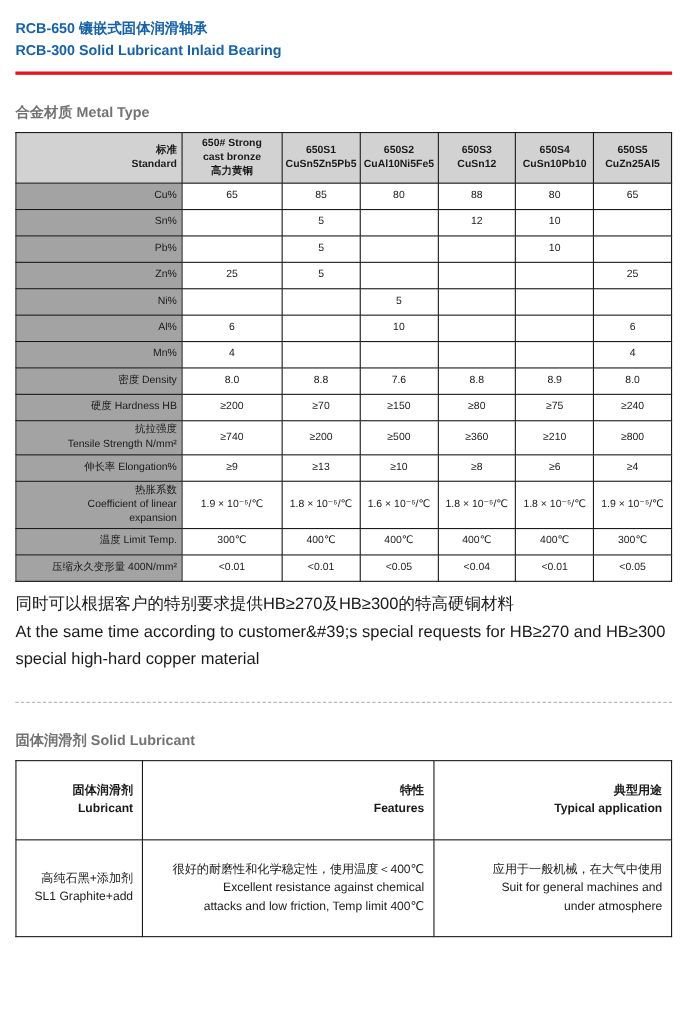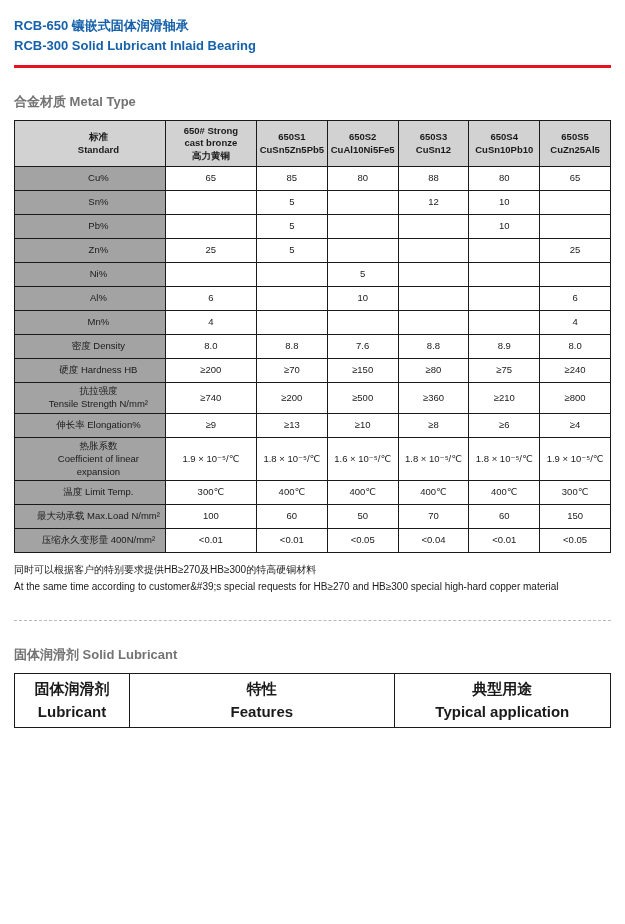--- a/index.html
+++ b/index.html
@@ -24,32 +24,32 @@
   h2 { font-size:13px; font-weight:bold; color:#737373; margin:25px 0 9px 0; }
 
   table { width:100%; border-collapse:collapse; table-layout:fixed; }
   th, td { border:1px solid #1a1a1a; white-space:pre-line; }
 
   
   .metal th, .metal td {
     font-size:9.5px; line-height:1.35; text-align:center; vertical-align:middle; padding:2px 1px;
   }
   .metal thead th { background:#d2d2d2; height:46px; font-weight:bold; }
-  .metal th.lbl, .metal td.lbl { text-align:center; padding-left:21px; padding-right:4px; }
+  .metal th.lbl, .metal td.lbl { text-align:right; padding-left:21px; padding-right:4px; }
   .metal td.lbl { background:#a3a3a3; }
   .metal tbody td { height:24px; }
 
-  .note { font-size:10px; line-height:1.65; margin-top:9px; color:#1a1a1a; }
+  .note { font-size:15px; line-height:1.65; margin-top:9px; color:#1a1a1a; }
 
   .dashed-rule { border:none; border-top:1.5px dashed #b9b9b9; margin:25px 0 0 0; }
   h2.second { }
 
   
   .lub th, .lub td {
-    font-size:15px; line-height:1.5; text-align:center; vertical-align:middle; padding:4px 8px;
+    font-size:11px; line-height:1.5; text-align:right; vertical-align:middle; padding:19px 8px;
   }
   .lub thead th { font-weight:bold; height:42px; background:#ffffff; }
   .lub tbody td { height:57px; }
 </style>
 </head>
 <body>
 
 <div class="page">
 
   <div class="hdr">
@@ -206,29 +206,20 @@
       <tr>
         <td class="lbl">温度 Limit Temp.</td>
         <td>300℃</td>
         <td>400℃</td>
         <td>400℃</td>
         <td>400℃</td>
         <td>400℃</td>
         <td>300℃</td>
       </tr>
       <tr>
-        <td class="lbl">最大动承载 Max.Load N/mm²</td>
-        <td>100</td>
-        <td>60</td>
-        <td>50</td>
-        <td>70</td>
-        <td>60</td>
-        <td>150</td>
-      </tr>
-      <tr>
         <td class="lbl">压缩永久变形量 400N/mm²</td>
         <td>&lt;0.01</td>
         <td>&lt;0.01</td>
         <td>&lt;0.05</td>
         <td>&lt;0.04</td>
         <td>&lt;0.01</td>
         <td>&lt;0.05</td>
       </tr>
     </tbody>
   </table>
@@ -252,16 +243,26 @@
       <tr>
         <th>固体润滑剂
 Lubricant</th>
         <th>特性
 Features</th>
         <th>典型用途
 Typical application</th>
       </tr>
     </thead>
     <tbody>
+      <tr>
+        <td>高纯石黑+添加剂
+SL1 Graphite+add</td>
+        <td>很好的耐磨性和化学稳定性，使用温度＜400℃
+Excellent resistance against chemical
+attacks and low friction, Temp limit 400℃</td>
+        <td>应用于一般机械，在大气中使用
+Suit for general machines and
+under atmosphere</td>
+      </tr>
     </tbody>
   </table>
 
 </div>
 
 </body></html>

